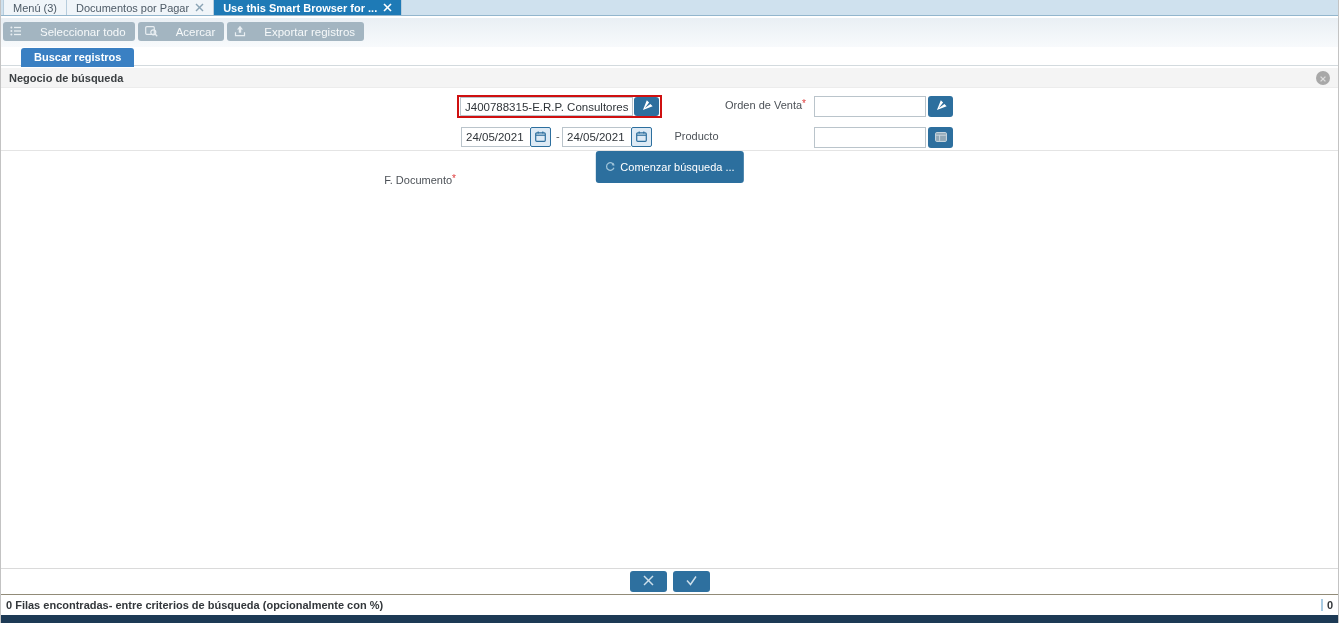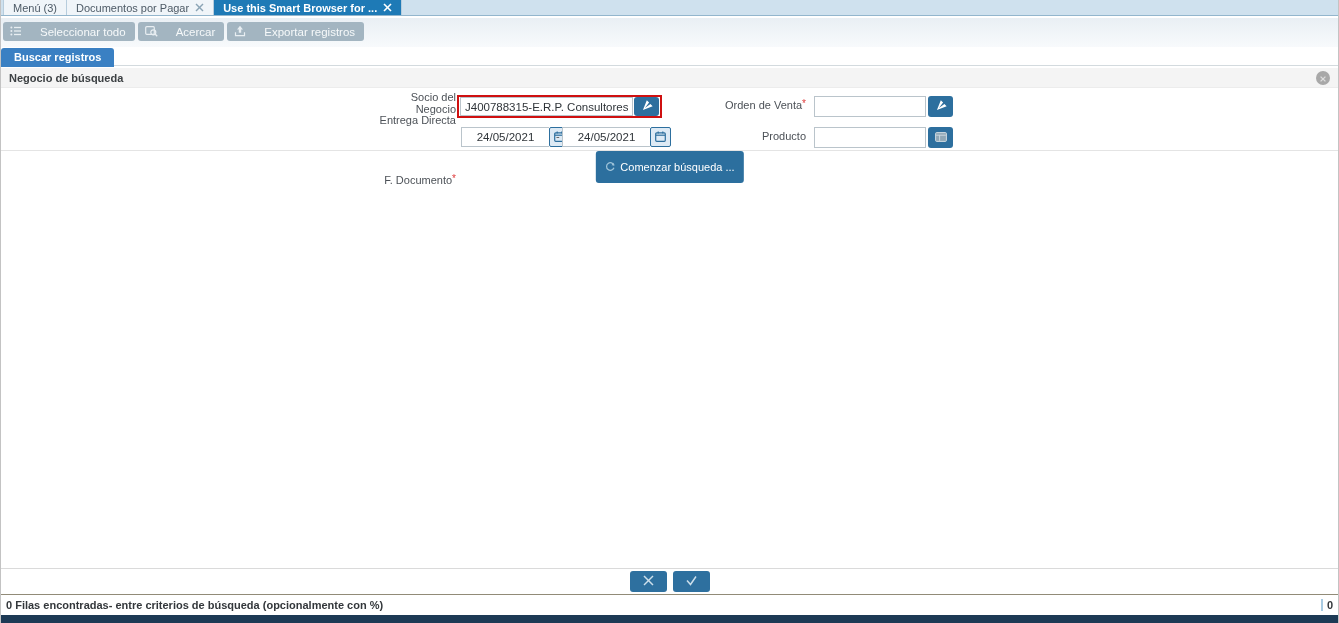--- a/index.html
+++ b/index.html
@@ -19,21 +19,21 @@
 
   
   .toolbar { position:absolute; left:0; top:18px; right:0; height:29px;
              background:linear-gradient(#e9eff4,#f8fafc); padding:4px 0 0 2px; display:flex; gap:3px; }
   .tbtn { display:inline-flex; align-items:center; gap:18px; height:19px; padding:0 9px 0 7px;
           background:#a3b5c1; border:none; border-radius:3px; color:#f6f9fa; font-size:11.5px;
           font-family:"Liberation Sans",sans-serif; cursor:pointer; }
 
   
   .subtab-row { position:absolute; left:0; top:47px; right:0; height:19px;
-                border-bottom:1px solid #d3dade; padding-left:0; }
+                border-bottom:1px solid #d3dade; padding-left:20px; }
   .subtab { display:inline-block; background:#3a80c3; color:#fff; font-size:11px; font-weight:bold;
             padding:3px 13px 4px 13px; border-radius:3px 3px 0 0; cursor:default; }
 
   
   .crit-header { position:absolute; left:0; top:68px; right:0; height:20px; background:#f4f4f4;
                  display:flex; align-items:center; padding:0 8px; font-size:11px; font-weight:bold;
                  color:#3c4043; border-bottom:1px solid #ececec; }
   .collapse-btn { margin-left:auto; width:14px; height:14px; border-radius:50%; background:#a8a8a8;
                   border:none; display:flex; align-items:center; justify-content:center; cursor:pointer; }
 
@@ -43,21 +43,21 @@
   .tinput { border:1px solid #bac4cb; font-size:11.5px; font-family:"Liberation Sans",sans-serif;
             color:#2f3439; padding:0 4px; background:#fff; outline:none; }
   .bluebtn { background:#2d6f9e; border:none; border-radius:3px; display:flex; align-items:center;
              justify-content:center; cursor:pointer; }
   .redbox { position:absolute; left:456px; top:95px; width:205px; height:23px; border:2px solid #cf1010;
             display:flex; align-items:center; gap:1px; padding:0 1px; background:#fff; }
   .redbox .tinput { flex:1; height:19px; min-width:0; }
   .redbox .bluebtn { width:25px; height:19px; flex:0 0 auto; }
 
   .datebox { position:absolute; display:flex; height:20px; }
-  .datebox .tinput { width:88px; height:20px; border-right:none;text-align:center; }
+  .datebox .tinput { width:69px; height:20px; border-right:none; }
   .calbtn { width:21px; height:20px; background:#ddeaf5; border:1px solid #2d6f9e; border-radius:2px;
             display:flex; align-items:center; justify-content:center; cursor:pointer; }
   .datesep { position:absolute; left:555px; top:130px; font-size:11px; color:#555; }
 
   .panel-line { position:absolute; left:0; top:150px; right:0; height:1px; background:#e4e4e4; }
   .search-btn { position:absolute; top:151px; left:50%; transform:translateX(-50%); height:32px;
                 display:flex; align-items:center; gap:5px; background:#2c6f9e; border:none; border-radius:3px;
                 color:#fff; font-size:11px; font-family:"Liberation Sans",sans-serif; padding:0 9px; cursor:pointer; }
 
   
@@ -149,25 +149,20 @@
     <button class="collapse-btn">
       <span>
         <svg width="6" height="6" viewBox="0 0 6 6">
             <line x1="0.6" y1="0.6" x2="5.4" y2="5.4" stroke="#dedede" stroke-width="1.3"></line>
             <line x1="5.4" y1="0.6" x2="0.6" y2="5.4" stroke="#dedede" stroke-width="1.3"></line>
           </svg>
       </span>
     </button>
   </div>
 
-  <div class="flabel" style="left:300px; top:92px;">
-    <span style="display:block">Socio del</span>
-    <span style="display:block">Negocio</span>
-    <span style="display:block">Entrega Directa</span>
-  </div>
 
   <div class="redbox">
     <input class="tinput" type="text" value="J400788315-E.R.P. Consultores y Asociados, C." style="">
     <button class="bluebtn">
       <span style="display:inline-flex; transform:rotate(135deg);">
         <svg width="11" height="11" viewBox="0 0 24 24">
             <path d="M2 21 L23 12 L2 3 L2 10 L17 12 L2 14 Z" fill="#ffffff"></path>
           </svg>
       </span>
     </button>
@@ -212,21 +207,21 @@
         <svg width="11" height="11" viewBox="0 0 11 11">
             <rect x="0.7" y="1.9" width="9.6" height="8.4" rx="1" fill="none" stroke="#2d6f9e" stroke-width="1.2"></rect>
             <line x1="1" y1="4.2" x2="10" y2="4.2" stroke="#2d6f9e" stroke-width="1.2"></line>
             <line x1="3.2" y1="0.4" x2="3.2" y2="2.4" stroke="#2d6f9e" stroke-width="1.2"></line>
             <line x1="7.8" y1="0.4" x2="7.8" y2="2.4" stroke="#2d6f9e" stroke-width="1.2"></line>
           </svg>
       </span>
     </button>
   </div>
 
-  <div class="flabel" style="left:650px; top:131px;">
+  <div class="flabel" style="left:618px; top:131px;text-align:center;">
     <span>Producto</span>
   </div>
   <input class="tinput" type="text" style="position: absolute; left: 813px; top: 127px; width: 112px; height: 21px;" value="">
   <button class="bluebtn" style="position:absolute; left:927px; top:127px; width:25px; height:21px;">
     <span>
       <svg width="12" height="10" viewBox="0 0 12 10">
           <rect x="0.6" y="0.6" width="10.8" height="8.8" rx="1" fill="#8fa7b6" stroke="#cfdbe2" stroke-width="1"></rect>
           <line x1="1.2" y1="3.2" x2="10.8" y2="3.2" stroke="#cfdbe2" stroke-width="0.9"></line>
           <line x1="4.6" y1="3.2" x2="4.6" y2="8.8" stroke="#cfdbe2" stroke-width="0.9"></line>
         </svg>

